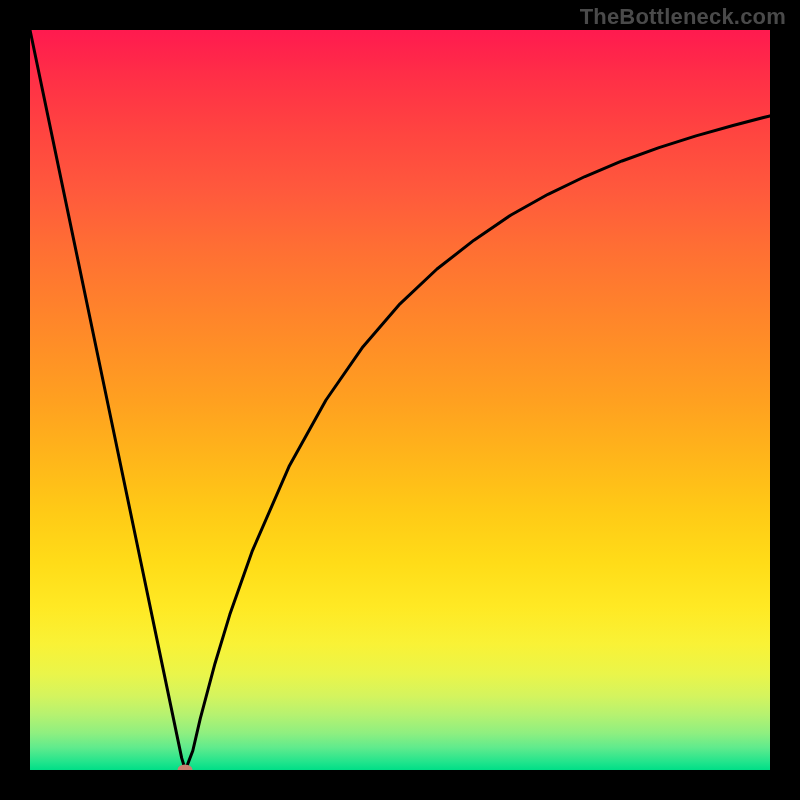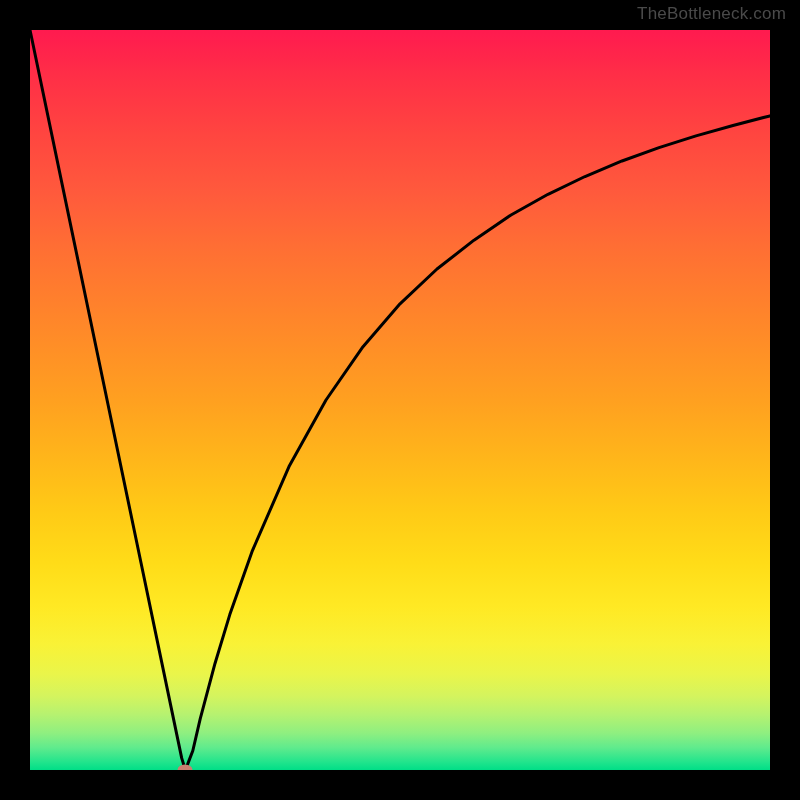--- a/index.html
+++ b/index.html
@@ -15,22 +15,22 @@
     position: relative;
     width: 800px;
     height: 800px;
     background: #000;
   }
   .watermark {
     position: absolute;
     top: 4px;
     right: 14px;
     color: #4a4a4a;
-    font-size: 17px;
-    font-weight: 400;
+    font-size: 22px;
+    font-weight: 700;
     letter-spacing: 0.2px;
     z-index: 10;
   }
   .plot {
     position: absolute;
     left: 30px;
     top: 30px;
     width: 740px;
     height: 740px;
     overflow: hidden;

